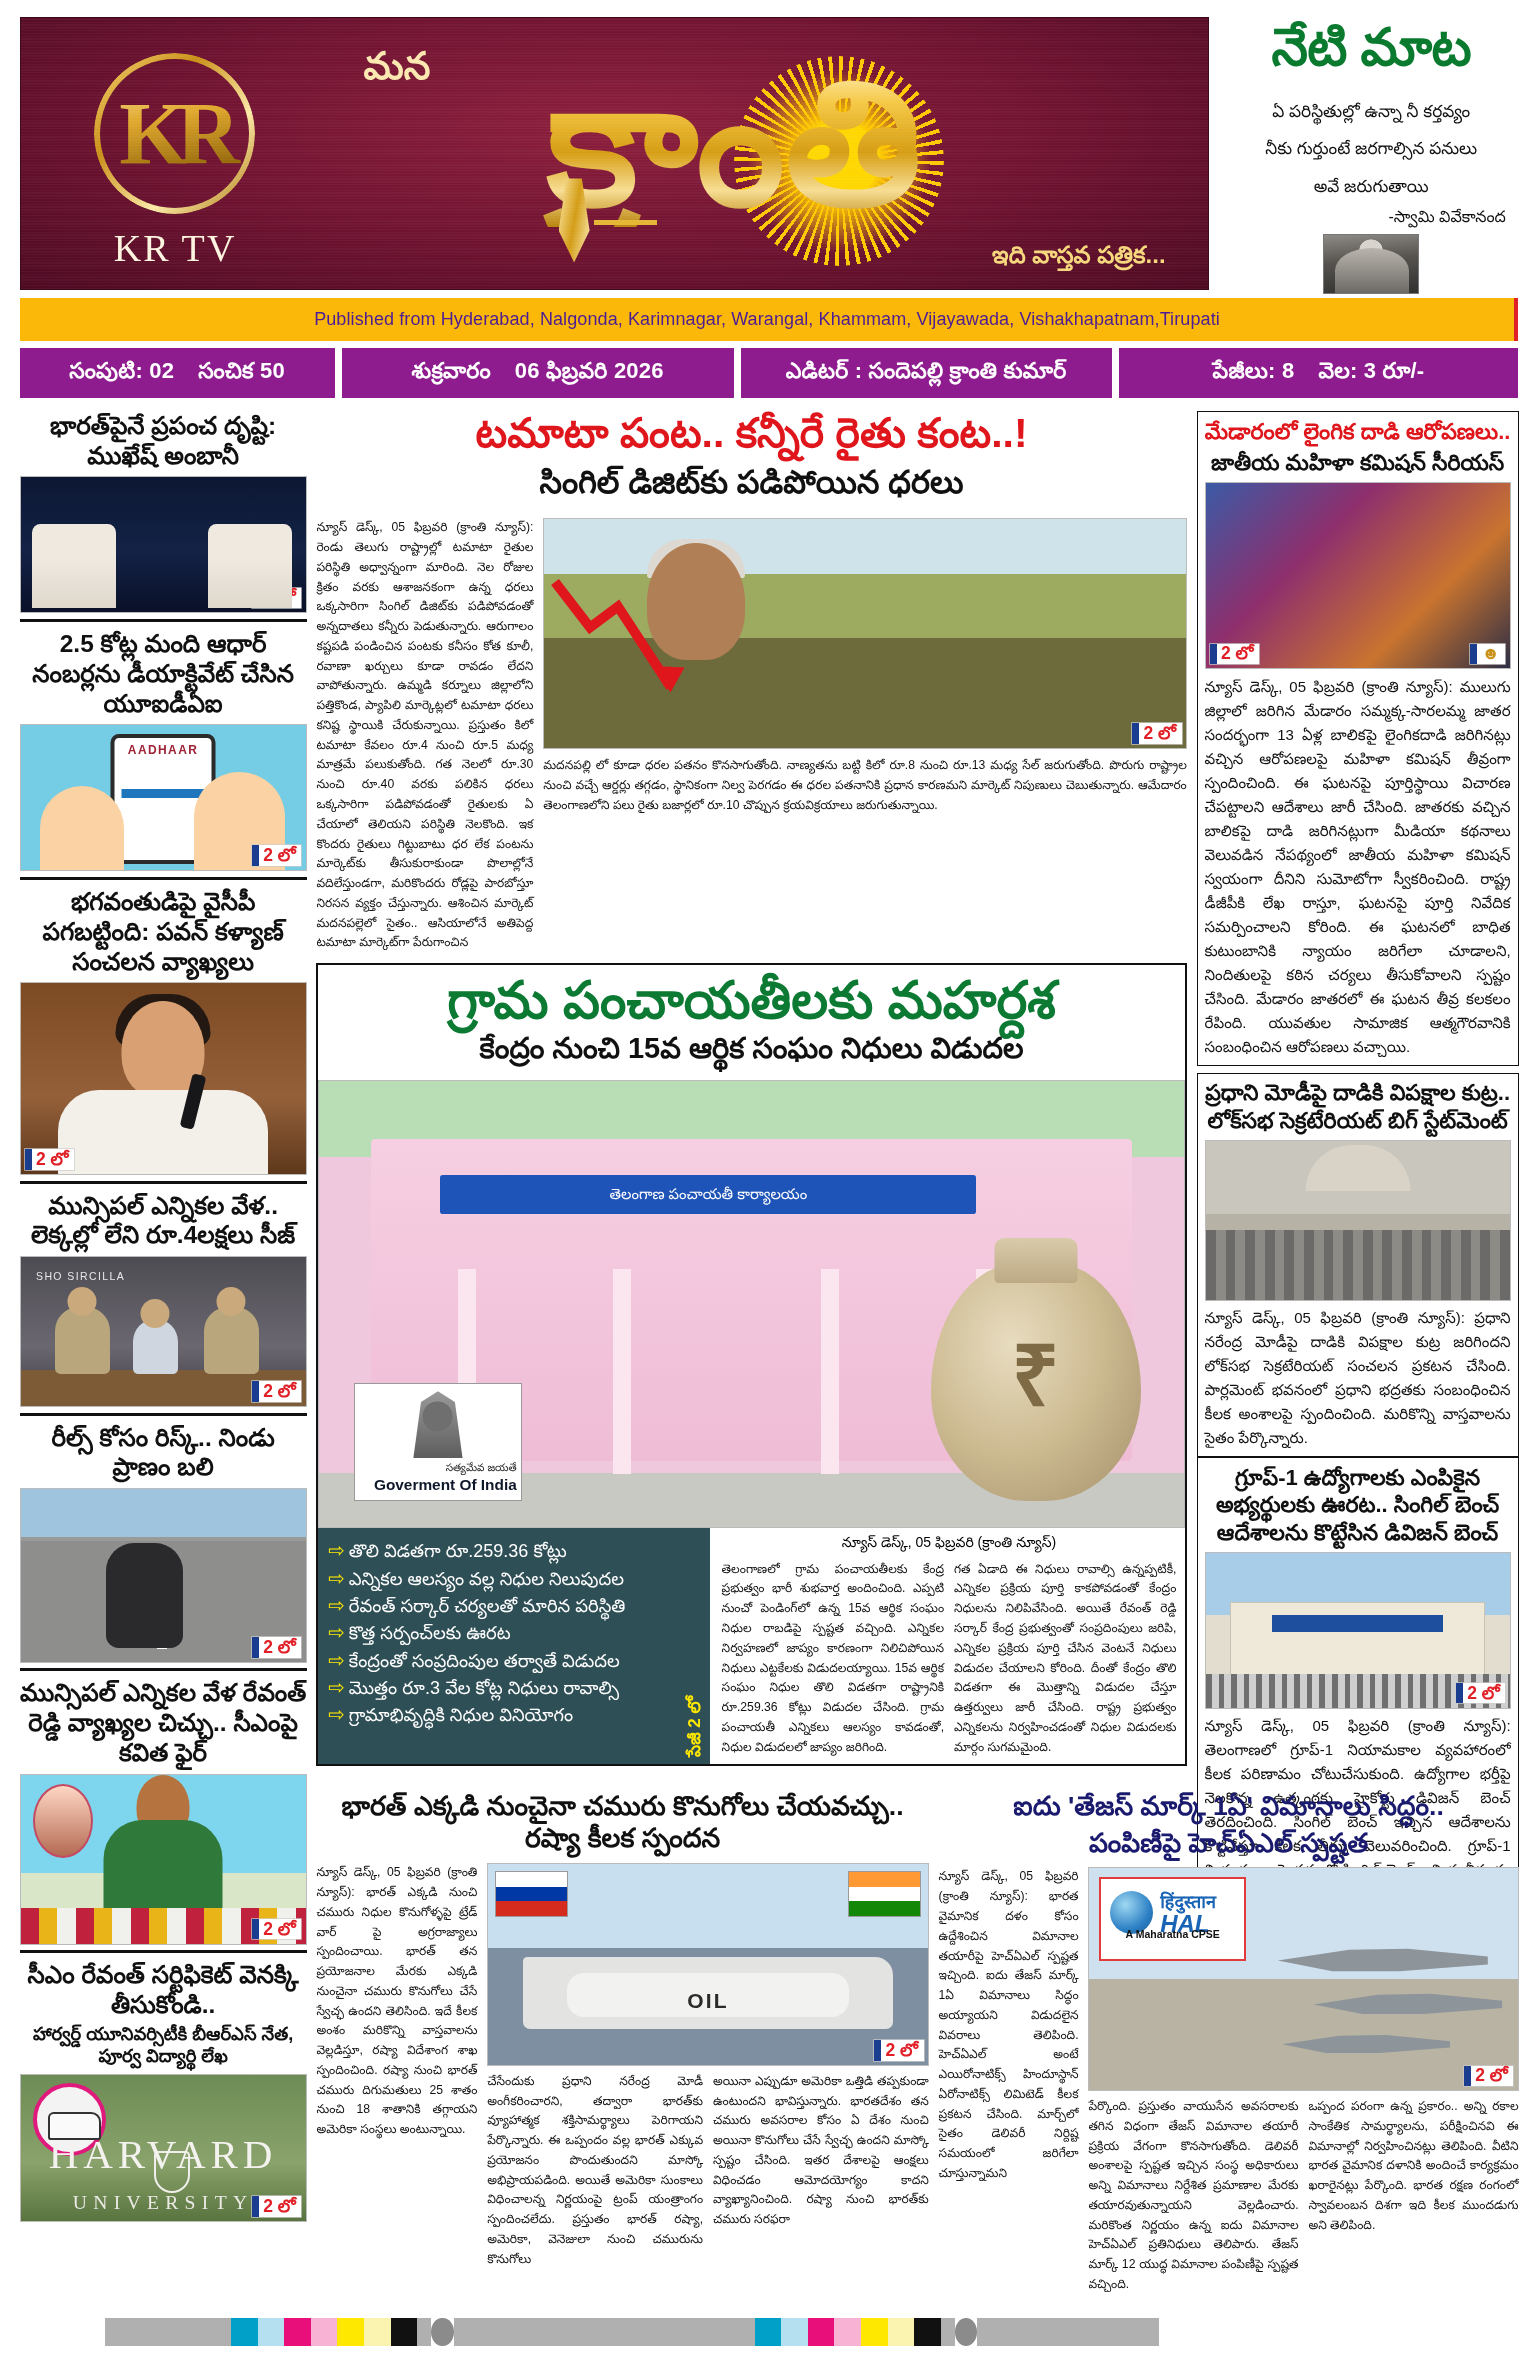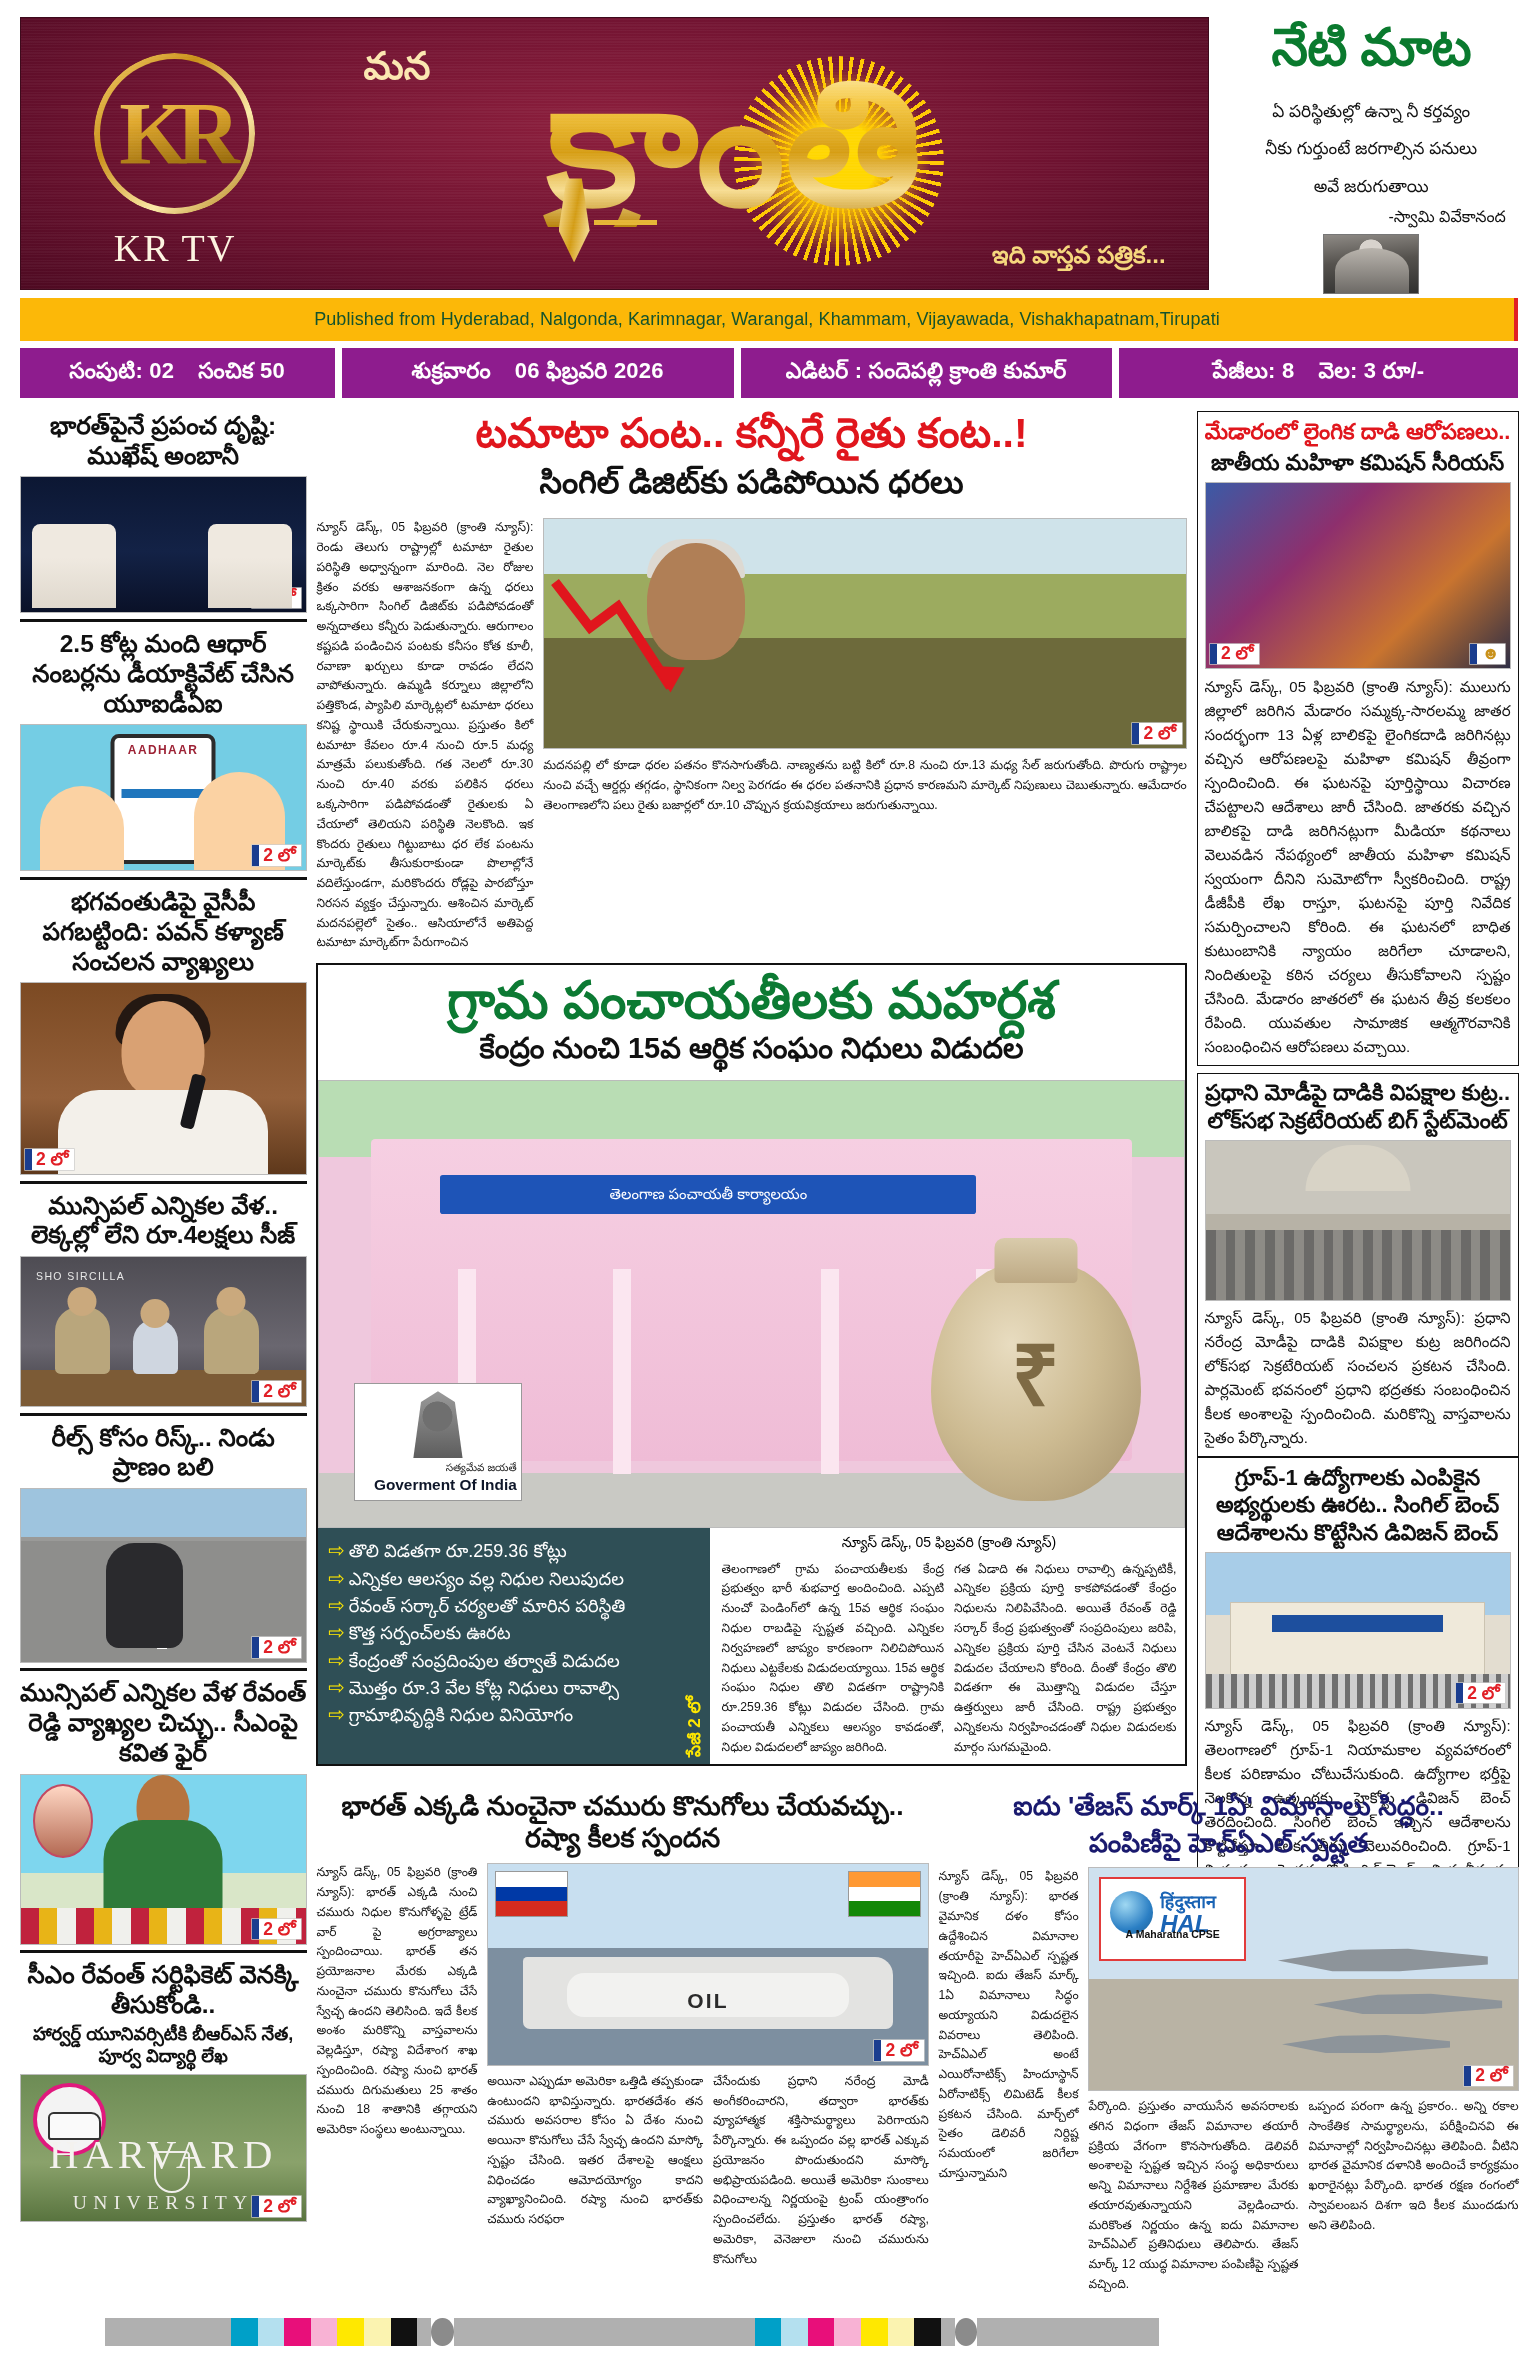--- a/index.html
+++ b/index.html
@@ -96,21 +96,21 @@
     content:""; position:absolute; left:11.2px; bottom:0; width:74px; height:45px;
     background: linear-gradient(180deg,#b9b4ad,#6d6a66); border-radius:50% 50% 0 0;
   }
 
   
   .pub-bar {
     margin:4.2px 19.6px 0 19.6px; height:43px; background:#fcb808; position:relative;
     display:flex; align-items:center; justify-content:center;
     border-right:4.2px solid #e11f26;
   }
-  .pub-bar span { font-size:18px; color:#14532d; letter-spacing:0.1px; }
+  .pub-bar span { font-size:18px; color:#4c1d95; letter-spacing:0.1px; }
 
   
   .info-bar { margin:7px 19.6px 0 19.6px; display:flex; gap:7px; height:50px; }
   .info-cell {
     background:#8e1c8e; color:#fff; display:flex; align-items:center; justify-content:center;
     gap:24px; font-size:22px; font-weight:bold; letter-spacing:0.2px;
   }
   .info-cell.c1 { flex:0 0 315px; }
   .info-cell.c2 { flex:0 0 392px; }
   .info-cell.c3 { flex:0 0 371px; }
@@ -571,22 +571,22 @@
         <div style="flex:1;">
           <div class="photo ph-oil">
             <div class="ruflag"></div>
             <div class="inflag"></div>
             <div class="ship"></div>
               <div class="tank"></div>
             <div class="oil">OIL</div>
             <span class="badge2">2 లో</span>
           </div>
           <div style="display:flex; gap:9.8px; margin-top:5.6px;">
+            <div class="body-col" style="flex:1;">చేసేందుకు ప్రధాని నరేంద్ర మోడీ అంగీకరించారని, తద్వారా భారత్‌కు వ్యూహాత్మక శక్తిసామర్థ్యాలు పెరిగాయని పేర్కొన్నారు. ఈ ఒప్పందం వల్ల భారత్ ఎక్కువ ప్రయోజనం పొందుతుందని మాస్కో అభిప్రాయపడింది. అయితే అమెరికా సుంకాలు విధించాలన్న నిర్ణయంపై ట్రంప్ యంత్రాంగం స్పందించలేదు. ప్రస్తుతం భారత్ రష్యా, అమెరికా, వెనెజులా నుంచి చమురును కొనుగోలు</div>
             <div class="body-col" style="flex:1;">అయినా ఎప్పుడూ అమెరికా ఒత్తిడి తప్పకుండా ఉంటుందని భావిస్తున్నారు. భారతదేశం తన చమురు అవసరాల కోసం ఏ దేశం నుంచి అయినా కొనుగోలు చేసే స్వేచ్ఛ ఉందని మాస్కో స్పష్టం చేసింది. ఇతర దేశాలపై ఆంక్షలు విధించడం ఆమోదయోగ్యం కాదని వ్యాఖ్యానించింది. రష్యా నుంచి భారత్‌కు చమురు సరఫరా</div>
-            <div class="body-col" style="flex:1;">చేసేందుకు ప్రధాని నరేంద్ర మోడీ అంగీకరించారని, తద్వారా భారత్‌కు వ్యూహాత్మక శక్తిసామర్థ్యాలు పెరిగాయని పేర్కొన్నారు. ఈ ఒప్పందం వల్ల భారత్ ఎక్కువ ప్రయోజనం పొందుతుందని మాస్కో అభిప్రాయపడింది. అయితే అమెరికా సుంకాలు విధించాలన్న నిర్ణయంపై ట్రంప్ యంత్రాంగం స్పందించలేదు. ప్రస్తుతం భారత్ రష్యా, అమెరికా, వెనెజులా నుంచి చమురును కొనుగోలు</div>
           </div>
         </div>
       </div>
     </div>
 
     <div class="br">
       <div class="b-head navy">ఐదు 'తేజస్ మార్క్ 1ఏ' విమానాలు సిద్ధం..</div>
       <div class="b-head navy" style="margin-top:4.2px;">పంపిణీపై హెచ్ఏఎల్ స్పష్టత</div>
       <div style="display:flex; gap:9.8px; margin-top:8.4px;">
         <div class="body-col" style="flex:0 0 140px;">న్యూస్ డెస్క్, 05 ఫిబ్రవరి (క్రాంతి న్యూస్): భారత వైమానిక దళం కోసం ఉద్దేశించిన విమానాల తయారీపై హెచ్ఏఎల్ స్పష్టత ఇచ్చింది. ఐదు తేజస్ మార్క్ 1ఏ విమానాలు సిద్ధం అయ్యాయని విడుదలైన వివరాలు తెలిపింది. హెచ్ఏఎల్ అంటే ఎయిరోనాటిక్స్ హిందూస్థాన్ ఏరోనాటిక్స్ లిమిటెడ్ కీలక ప్రకటన చేసింది. మార్చ్‌లో సైతం డెలివరీ నిర్దిష్ట సమయంలో జరిగేలా చూస్తున్నామని</div>

